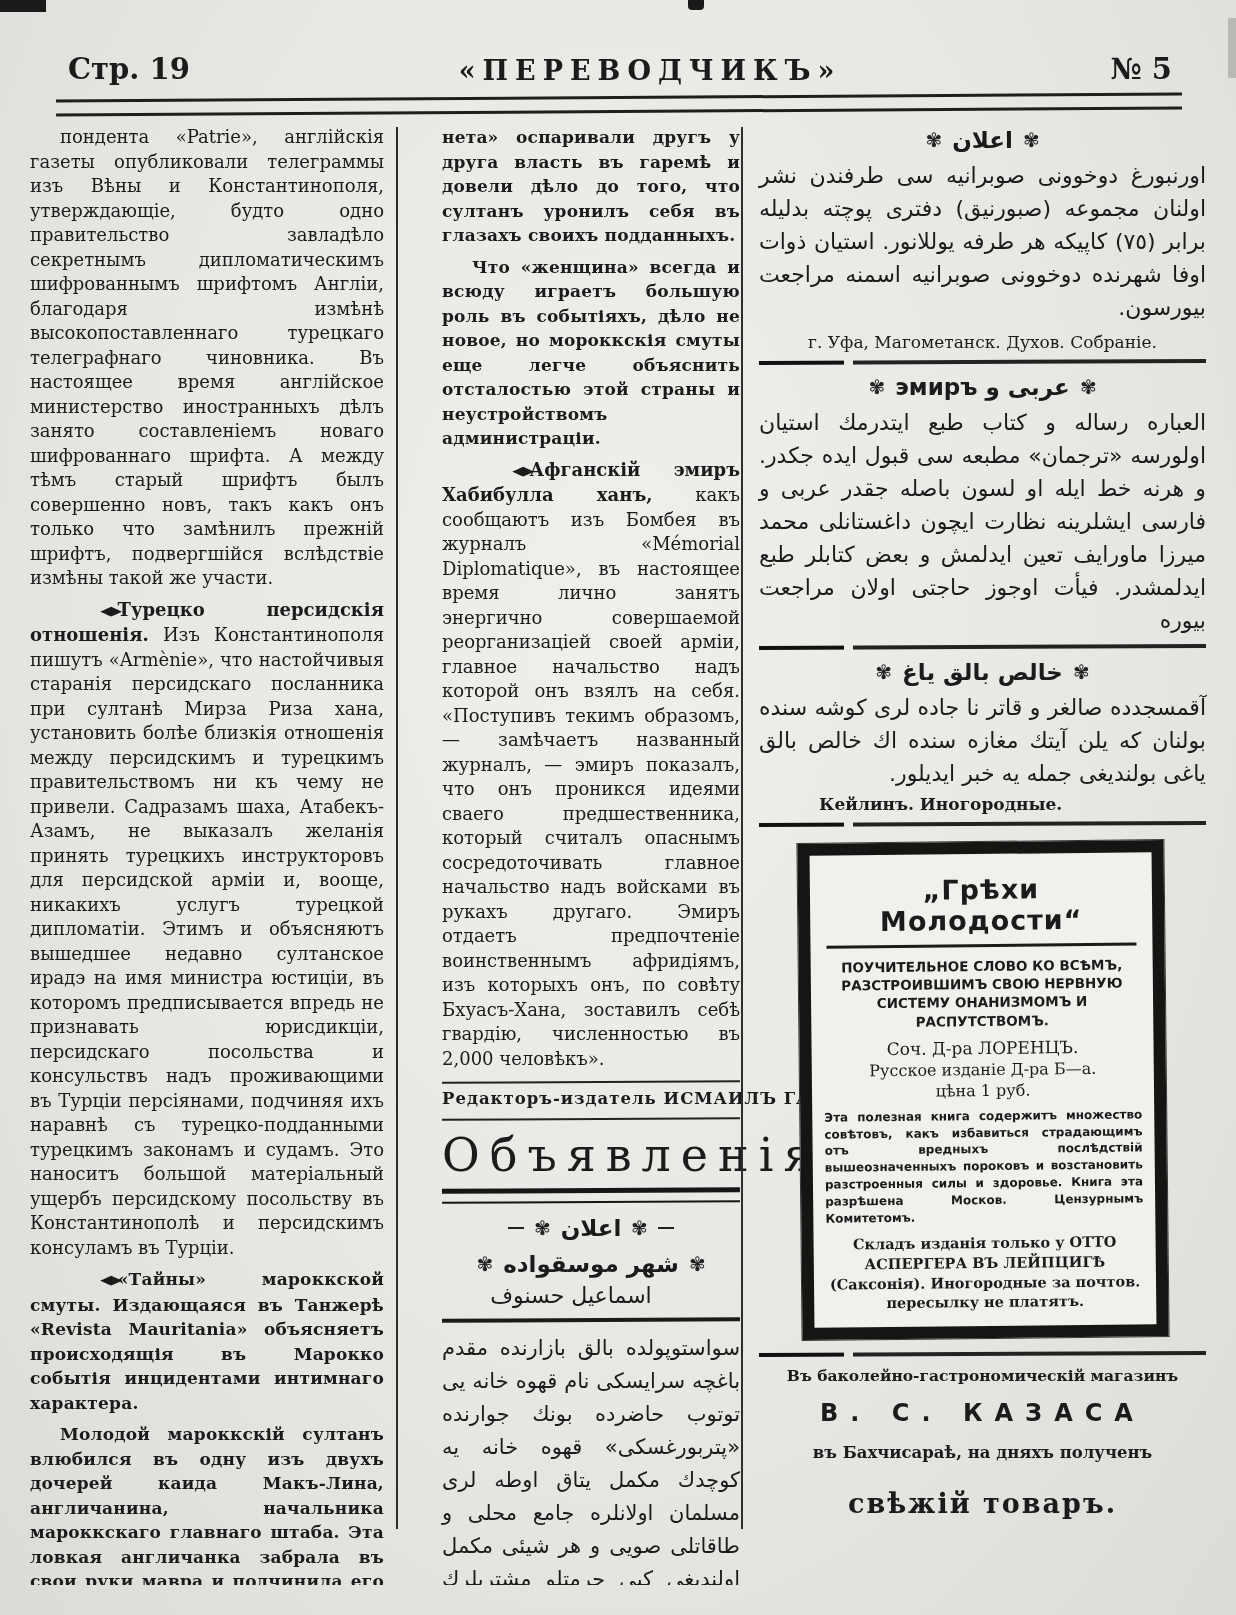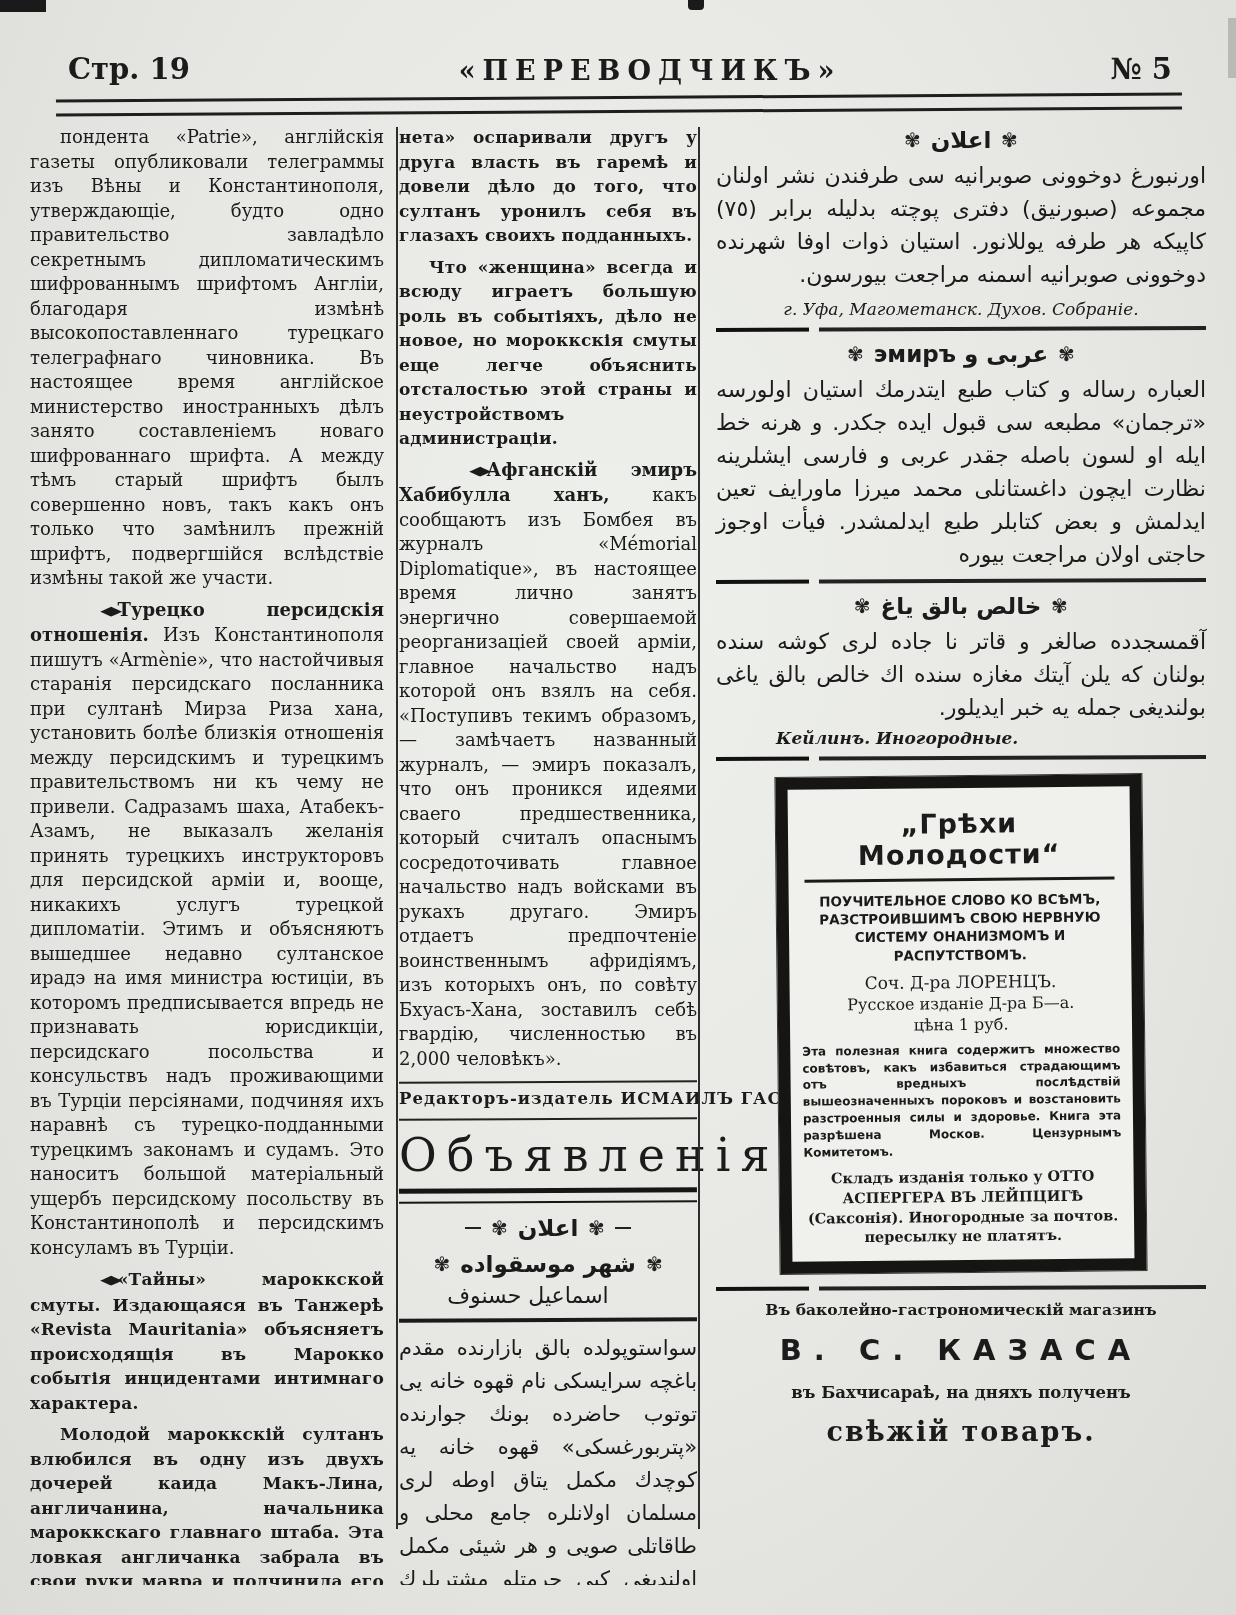--- a/index.html
+++ b/index.html
@@ -21,21 +21,21 @@
   .masthead{font-size:27px;font-weight:bold;letter-spacing:7px;}
   .issue-no{font-size:29px;font-weight:bold;}
   .head-rule{margin:4px 54px 0 56px;height:11px;border-top:3px solid #1e1e1e;
     border-bottom:3px solid #1e1e1e;transform:rotate(-0.35deg);}
 
   
   .columns{display:flex;padding:12px 24px 0 30px;height:1460px;overflow:hidden;justify-content:space-between;}
   .col{box-sizing:border-box;}
   .col-left{width:366px;padding-right:12px;}
   .vdiv{width:2px;background:#2d2d2d;height:1402px;margin-top:2px;}
-  .col-mid{width:300px;padding:0 1px;}
+  .col-mid{width:300px;padding:0 1px;margin-left:43px;}
   .col-right{flex:1;padding-left:16px;padding-right:6px;}
 
   .para{font-size:18px;line-height:24.5px;text-align:justify;text-indent:30px;
     margin:0 0 7px 0;}
   .para.dark{font-weight:bold;font-size:17px;letter-spacing:.2px;}
   .news .lead{font-weight:bold;}
   .diamond{display:inline-block;transform:scaleX(1.9) scaleY(.85);font-size:15px;
     margin:0 14px 0 2px;}
 
   
@@ -54,21 +54,21 @@
   .arabic{direction:rtl;font-family:"DejaVu Sans", sans-serif;}
   .arabic-para{direction:rtl;font-family:"DejaVu Sans", sans-serif;font-size:21px;
     line-height:33px;text-align:justify;margin:4px 0 8px 0;}
   .arabic-sign{direction:rtl;font-family:"DejaVu Sans", sans-serif;font-size:22px;
     text-align:center;margin:2px 40px 10px 0;}
   .rule-thick{height:4px;background:#1a1a1a;margin:8px 0 10px 0;transform:rotate(-0.3deg);}
 
   
   .r-arabic{direction:rtl;font-family:"DejaVu Sans", sans-serif;font-size:22px;
     line-height:33px;text-align:justify;margin:2px 0 8px 0;}
-  .r-addr{font-size:17px;text-align:center;margin:4px 0 8px 0;white-space:nowrap;font-style:italic;}
+  .r-addr{font-size:17px;text-align:center;margin:4px 0 8px 0;white-space:nowrap;}
   .seg-rule{height:4px;margin:8px 0 10px 0;transform:rotate(-0.25deg);
     background:linear-gradient(to right,#111 0 19%,transparent 19% 21%,#222 21% 100%);}
 
   .book-ad{width:318px;margin:16px auto 14px auto;border:12px solid #171513;
     background:#f0f1ed;padding:16px 12px 14px 12px;transform:rotate(-0.6deg);
     box-shadow:0 0 0 1px #3a3a38;}
   .book-title{font-size:27px;font-weight:bold;text-align:center;
     border-bottom:3px solid #1a1a1a;padding-bottom:8px;margin:4px 4px 10px 4px;
     font-family:"DejaVu Sans", sans-serif;letter-spacing:1px;}
   .book-sub{font-size:13.5px;font-weight:bold;text-align:center;line-height:1.35;
@@ -76,23 +76,23 @@
   .book-author{font-size:17px;text-align:center;margin:0 0 2px 0;}
   .book-edition{font-size:16px;text-align:center;margin:0 0 2px 0;}
   .book-price{font-size:16px;text-align:center;margin:0 0 8px 0;}
   .book-desc{font-size:12px;font-weight:bold;text-align:justify;line-height:1.4;
     font-family:"DejaVu Sans", sans-serif;margin:0 0 8px 0;}
   .book-depot{font-size:14.5px;font-weight:bold;text-align:center;line-height:1.35;
     margin:0;}
 
   .store-ad{text-align:center;margin-top:10px;}
   .store-l1{font-size:15.5px;font-weight:bold;margin:4px 0 14px 0;white-space:nowrap;}
-  .store-name{font-size:29px;font-weight:bold;letter-spacing:12px;
+  .store-name{font-size:24px;font-weight:bold;letter-spacing:12px;
     font-family:"DejaVu Sans", sans-serif;margin:0 0 16px 0;}
-  .store-l2{font-size:16.5px;font-weight:bold;margin:0 0 14px 0;}
+  .store-l2{font-size:16.5px;font-weight:bold;margin:0 0 26px 0;}
   .store-l3{font-size:27px;font-weight:bold;letter-spacing:2px;margin:0;}
 </style>
 </head>
 <body>
 
 <div class="artifact a1"></div>
 <div class="artifact a2"></div>
 <div class="artifact a3"></div>
 
 <div class="page-header">

